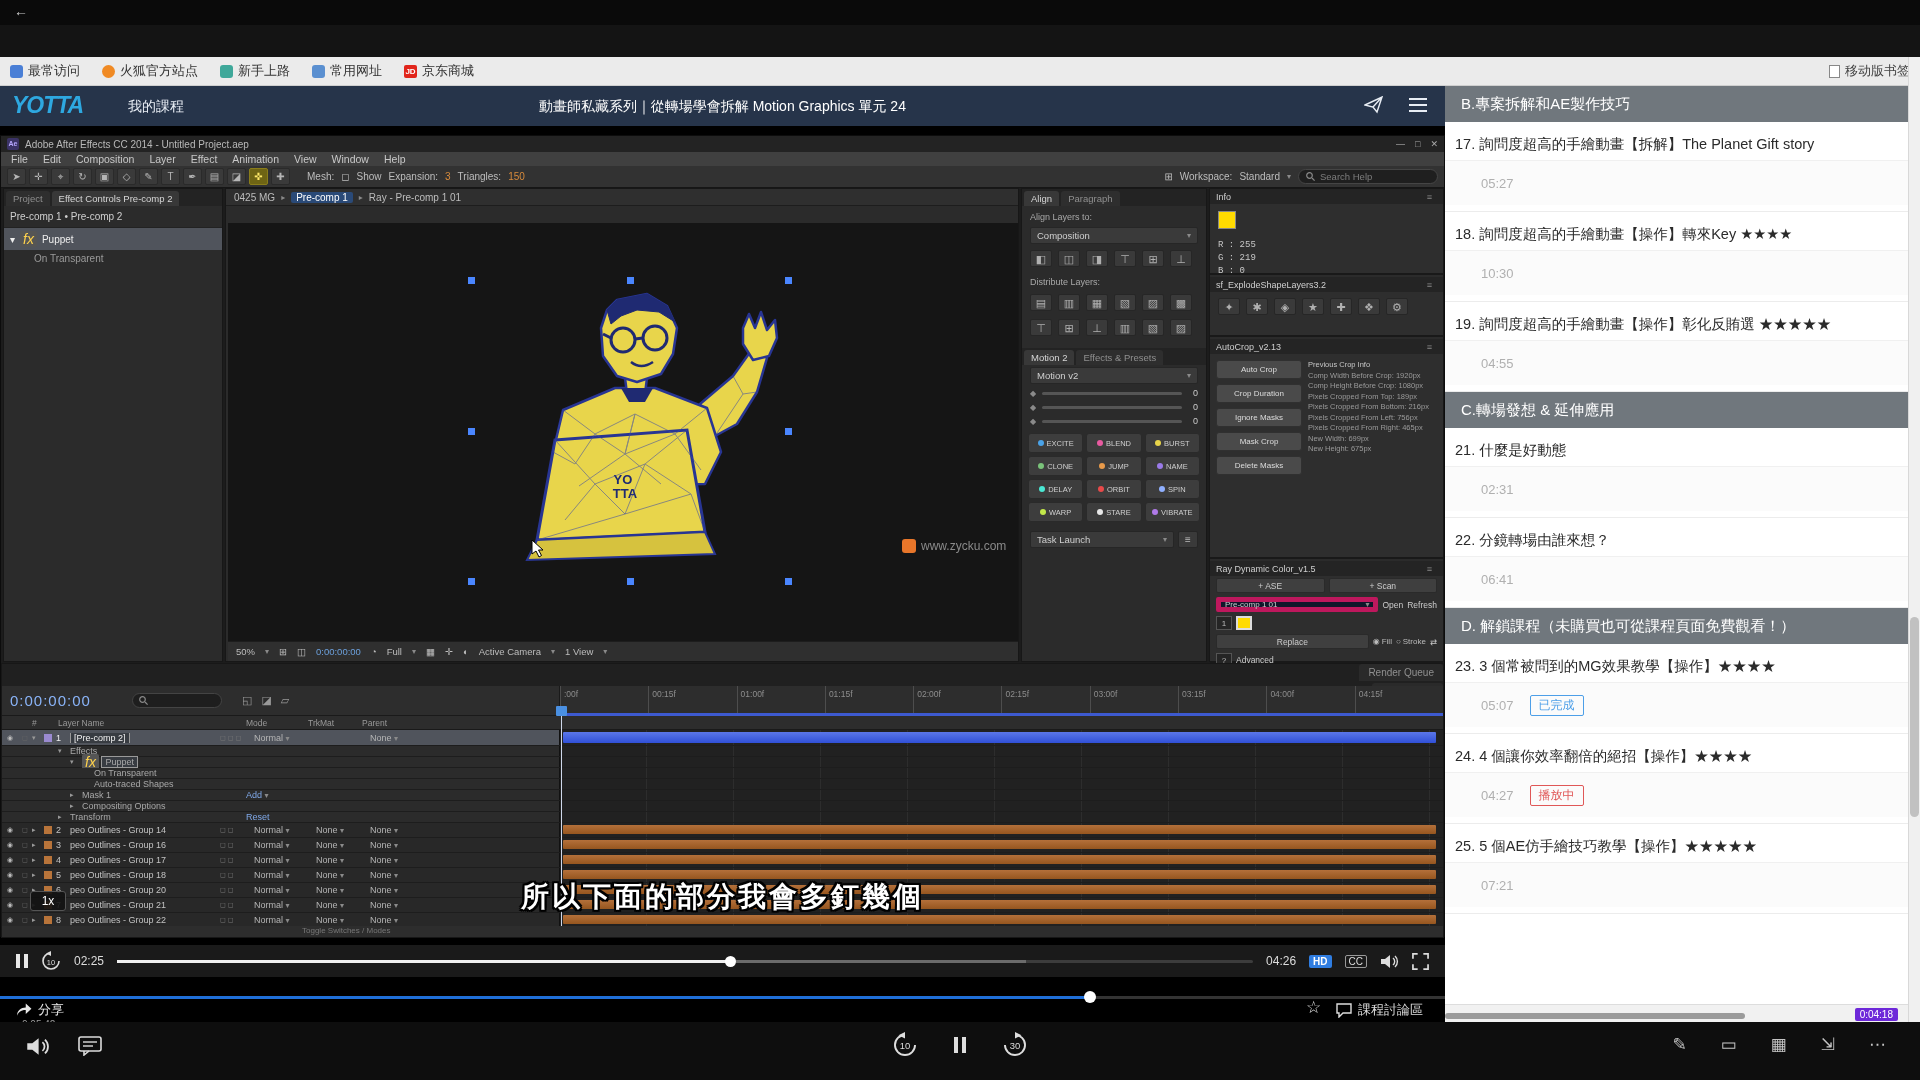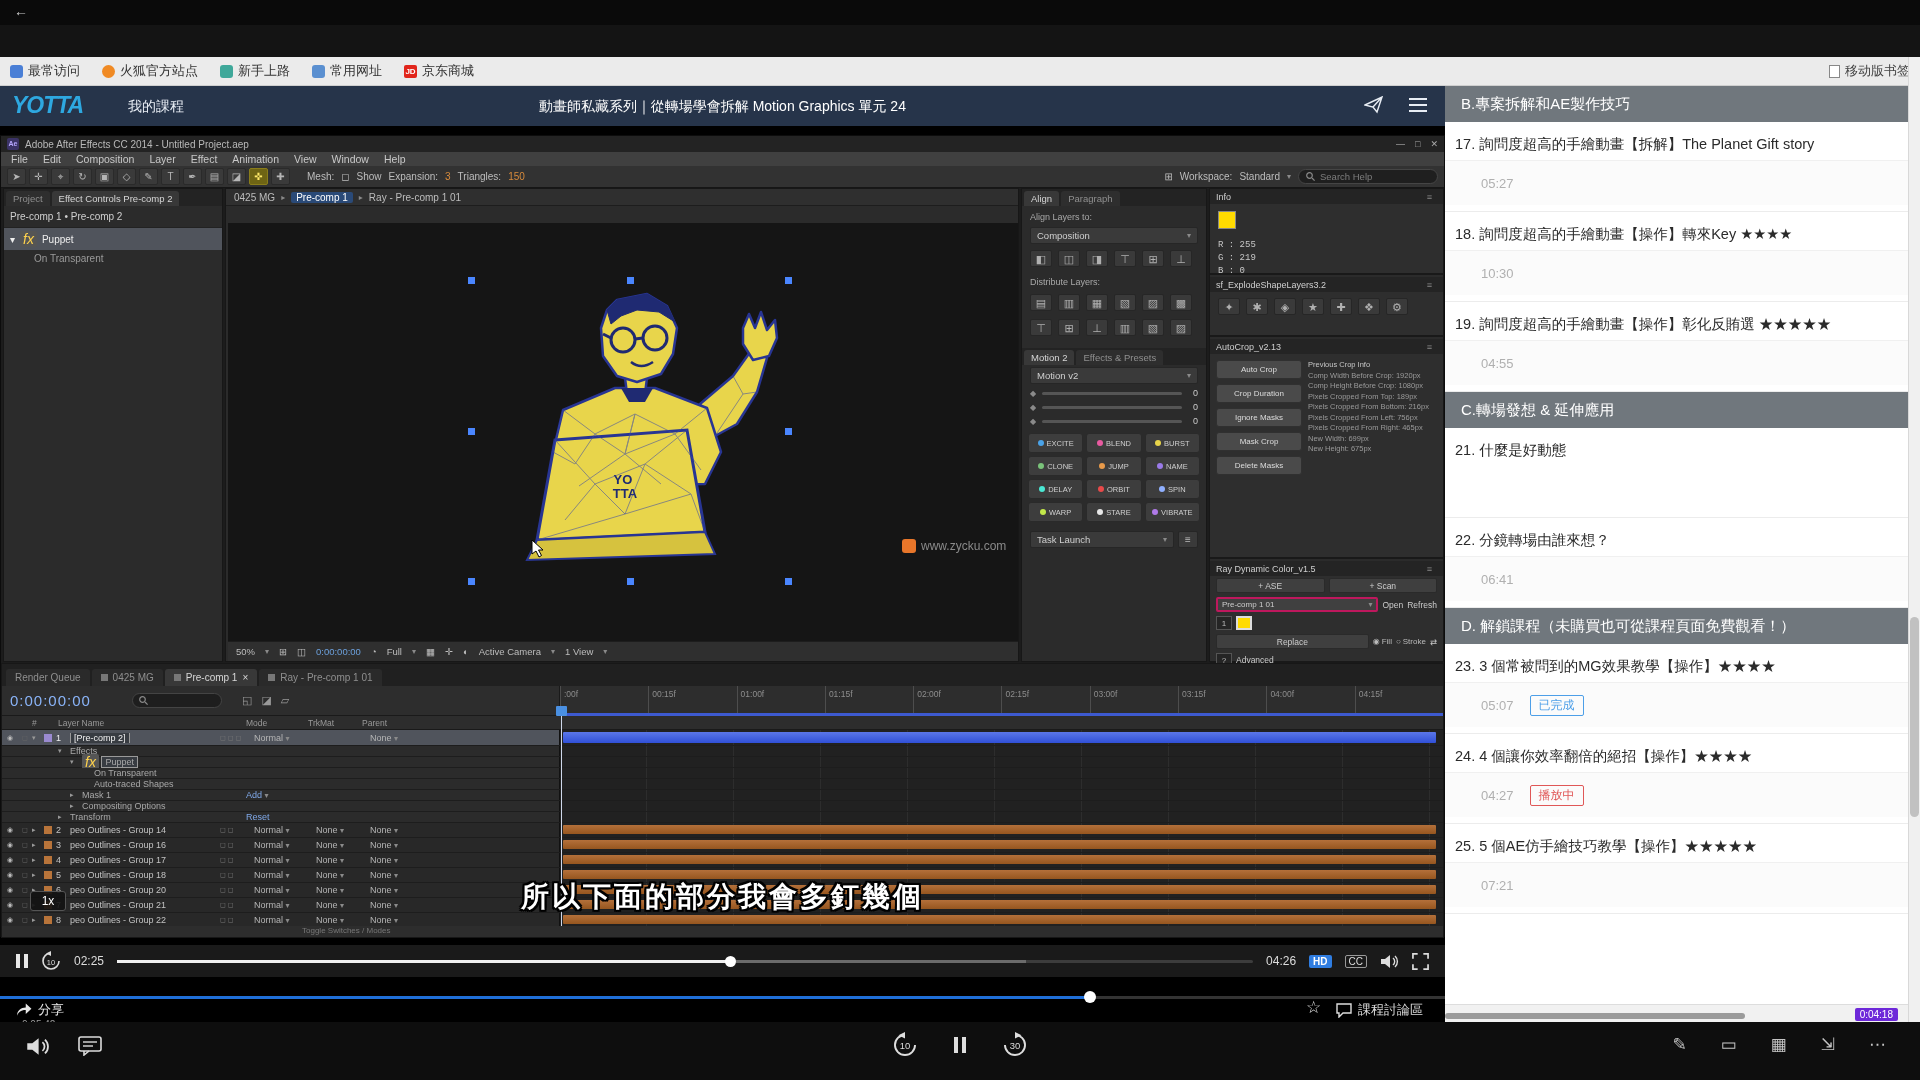--- a/index.html
+++ b/index.html
@@ -91,29 +91,29 @@
   .sub-head { height:15px; background:#242424; display:flex; align-items:center; padding:0 6px; font-size:9px; color:#cfcfcf; gap:4px; }
   #info-body { display:flex; gap:10px; padding:7px 8px; font-size:9px; color:#c7c7c7; line-height:13px; font-family:"Liberation Mono", monospace;flex-direction:column; }
   .swatch { width:18px; height:18px; background:#ffdb00; border:1px solid #888; }
   .acwrap { display:flex; padding:6px; gap:6px; }
   .accol-l { display:flex; flex-direction:column; gap:5px; }
   .acbtn { width:86px; height:19px; background:#4a4a4a; border:1px solid #303030; border-radius:3px; color:#ddd; font-size:8px; display:flex; align-items:center; justify-content:center; }
   .accol-r { font-size:7.5px; color:#9a9a9a; line-height:10.5px; }
   .accol-r .t { color:#c6c6c6; }
   .rayrow { display:flex; align-items:center; gap:4px; padding:2px 6px; }
   .raybtn { flex:1; height:15px; background:#3f3f3f; border:1px solid #2a2a2a; border-radius:2px; color:#ccc; font-size:8.5px; text-align:center; line-height:14px; }
-  .raydd { flex:1.4; height:15px; background:#404040; border:2px solid #be185d; border-radius:2px; color:#ccc; font-size:8px; display:flex; align-items:center; justify-content:space-between; padding:0 4px; }
+  .raydd { flex:1.4; height:15px; background:#0f172a; border:5px solid #be185d; border-radius:2px; color:#ccc; font-size:8px; display:flex; align-items:center; justify-content:space-between; padding:0 4px; }
   .raylink { color:#ccc; font-size:8.5px; }
   .palcell { width:16px; height:14px; background:#252525; border:1px solid #555; color:#bbb; font-size:8px; text-align:center; line-height:13px; }
   .palswatch { width:16px; height:14px; background:#ffdb00; border:2px solid #ddd; }
   .rayradio { color:#bbb; font-size:8px; display:flex; align-items:center; gap:2px; }
 
   
   #timeline { left:0; top:527px; width:1443px; height:275px; background:#262626; }
-  .tl-tabs { height:22px; background:#202020; display:flex; align-items:flex-end; gap:2px; padding-left:4px; font-size:10px; }
+  .tl-tabs { height:22px; background:#202020; display:flex; align-items:flex-end; gap:2px; padding-left:4px; font-size:10px;flex-direction:column; }
   .tl-tab { background:#2a2a2a; color:#8f8f8f; padding:3px 9px; border-radius:3px 3px 0 0; display:flex; gap:5px; align-items:center; }
   .tl-tab.on { background:#383838; color:#d8d8d8; }
   .tabsq { width:7px; height:7px; background:#777; display:inline-block; }
   .tl-head { height:30px; position:relative; background:#2d2d2d; border-bottom:1px solid #1a1a1a; }
   .tl-tc { position:absolute; left:8px; top:6px; font-size:15px; color:#8ab4f8; letter-spacing:1px; }
   .tl-search { position:absolute; left:130px; top:7px; width:90px; height:15px; background:#1e1e1e; border:1px solid #444; border-radius:8px; display:flex; align-items:center; padding:0 6px; }
   .tl-hicons { position:absolute; left:240px; top:8px; color:#999; font-size:11px; display:flex; gap:9px; }
   .ruler { position:absolute; left:557px; top:0; right:0; height:27px; display:flex; border-left:1px solid #1a1a1a; }
   .tick { flex:1; border-left:1px solid #4d4d4d; color:#8d8d8d; font-size:8.5px; padding:3px 0 0 3px; }
   .workarea { position:absolute; left:557px; right:0; top:27px; height:3px; background:#3d5ad0; }
@@ -948,20 +948,23 @@
     </div>
     <div class="sitem">
       <div class="sititle">19. 詢問度超高的手繪動畫【操作】彰化反賄選 ★★★★★</div>
       <div class="simeta">
           <span class="sitime">04:55</span>
         </div>
     </div>
     <div class="sec">C.轉場發想 &amp; 延伸應用</div>
     <div class="sitem">
       <div class="sititle">21. 什麼是好動態</div>
+      <div class="simeta">
+          <span class="sitime">02:31</span>
+        </div>
     </div>
     <div class="sitem">
       <div class="sititle">22. 分鏡轉場由誰來想？</div>
       <div class="simeta">
           <span class="sitime">06:41</span>
         </div>
     </div>
     <div class="sec">D. 解鎖課程（未購買也可從課程頁面免費觀看！）</div>
     <div class="sitem">
       <div class="sititle">23. 3 個常被問到的MG效果教學【操作】★★★★</div>

